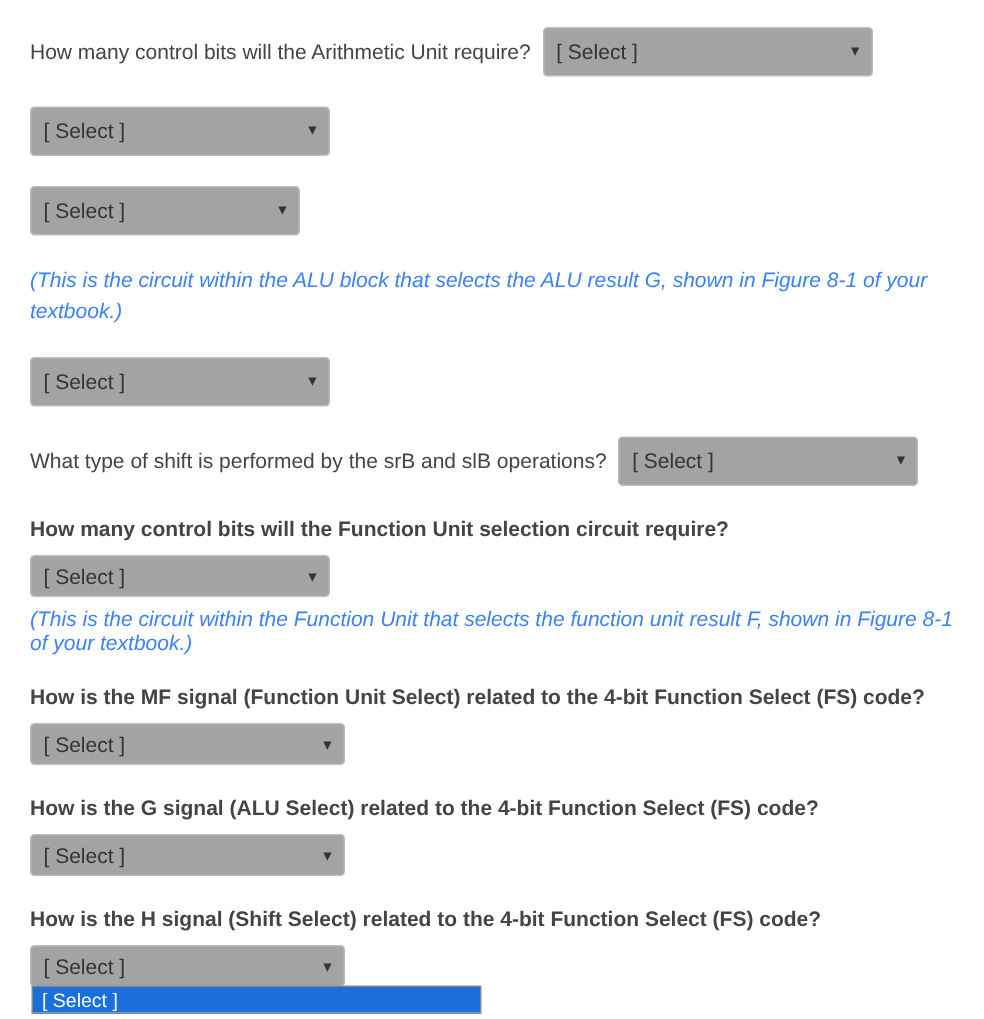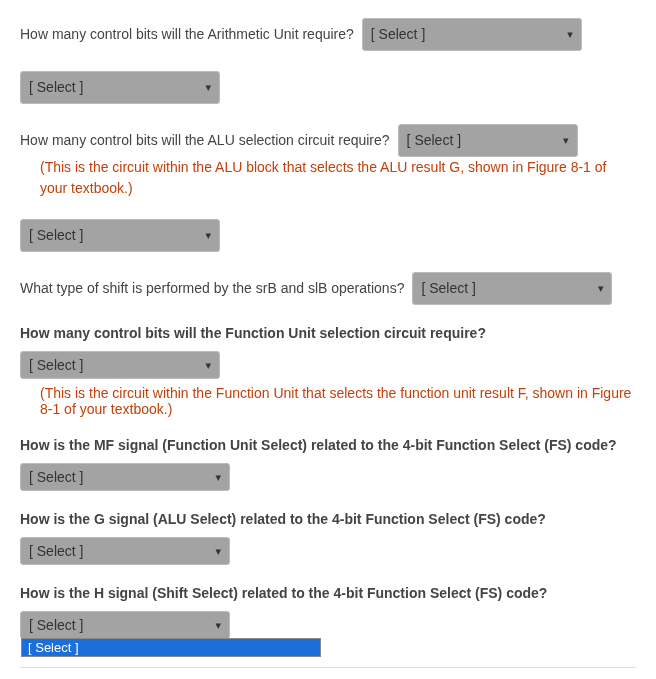--- a/index.html
+++ b/index.html
@@ -9,30 +9,30 @@
     font-family: Arial, Helvetica, sans-serif;
     font-size: 14px;
     color: #444;
     background: #fff;
     width: 656px;
   }
   .row {
     display: flex;
     flex-wrap: wrap;
     align-items: center;
-    gap: 0 8px;
+    gap: 19px 8px;
     margin-bottom: 20px;
     line-height: 1.5;
   }
   .qtext {
     color: #444;
   }
   .hint {
-    color: #c2410c;
-    margin-left: 20px;
+    font-style: italic;
+    color: #3b82f6;
   }
   .sel {
     display: inline-flex;
     align-items: center;
     justify-content: space-between;
     border: 1px solid #bbb;
     border-radius: 3px;
     background: #a3a3a3;
     padding: 5px 8px;
     min-width: 200px;
@@ -87,21 +87,20 @@
 </div>
 
 <div class="row">
   <div class="sel" style="min-width:200px;">
     <span class="placeholder">[ Select ]</span>
     <span class="chev">▾</span>
   </div>
 </div>
 
 <div class="row">
-  <span class="qtext">How many control bits will the ALU selection circuit require?</span>
   <div class="sel" style="min-width:180px;">
     <span class="placeholder">[ Select ]</span>
     <span class="chev">▾</span>
   </div>
   <span class="hint">(This is the circuit within the ALU block that selects the ALU result G, shown in Figure 8-1 of your textbook.)</span>
 </div>
 
 <div class="row">
   <div class="sel" style="min-width:200px;">
     <span class="placeholder">[ Select ]</span>

